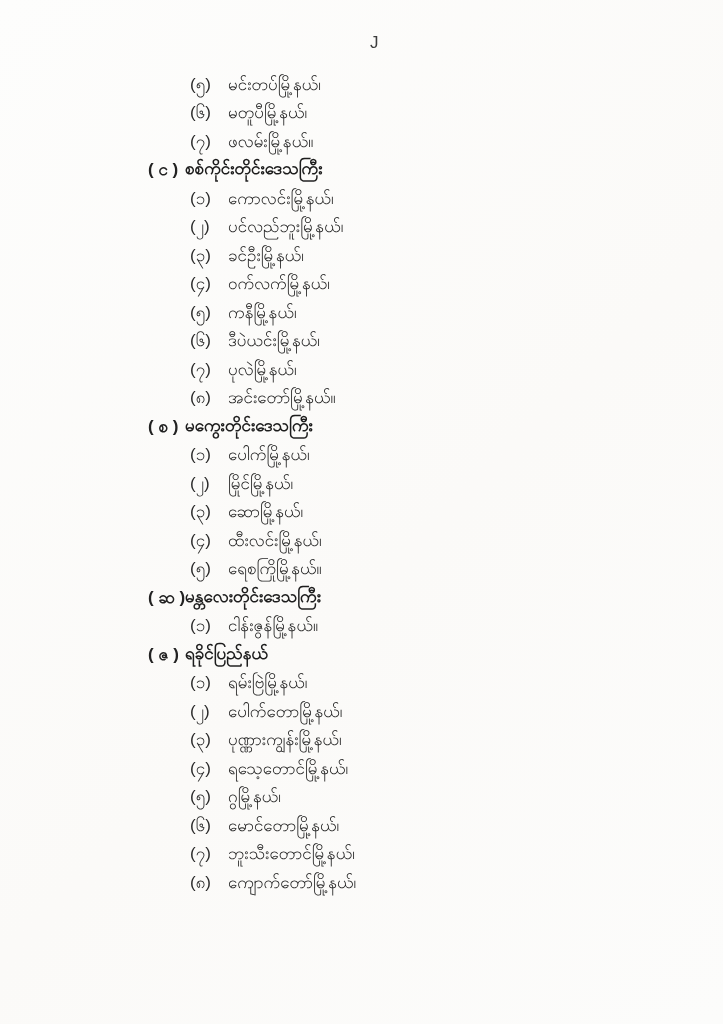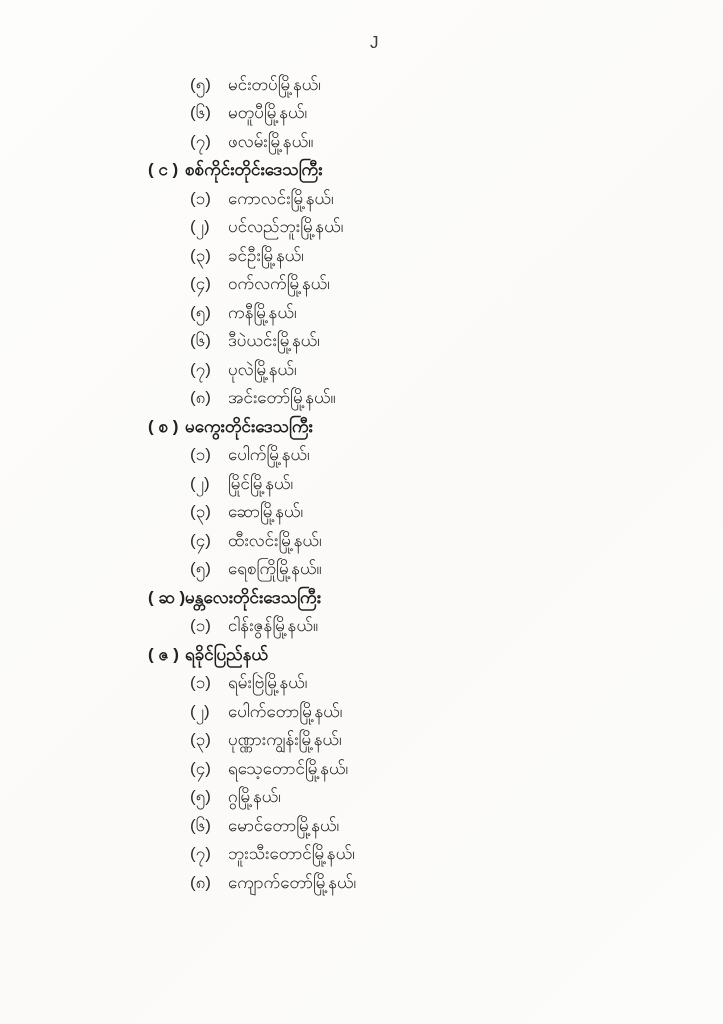--- a/index.html
+++ b/index.html
@@ -52,20 +52,21 @@
     font-weight: bold;
   }
   .row.section .marker {
     margin-left: 148px;
     width: 37px;
     flex: none;
     color: #222;
   }
   .row.section .title {
     color: #1d1d1d;
+    font-family: Liberation Mono, monospace;
   }
 </style>
 </head>
 <body>
 
 <div class="page">
 
   <div class="page-marker">J</div>
 
   <div class="content">

